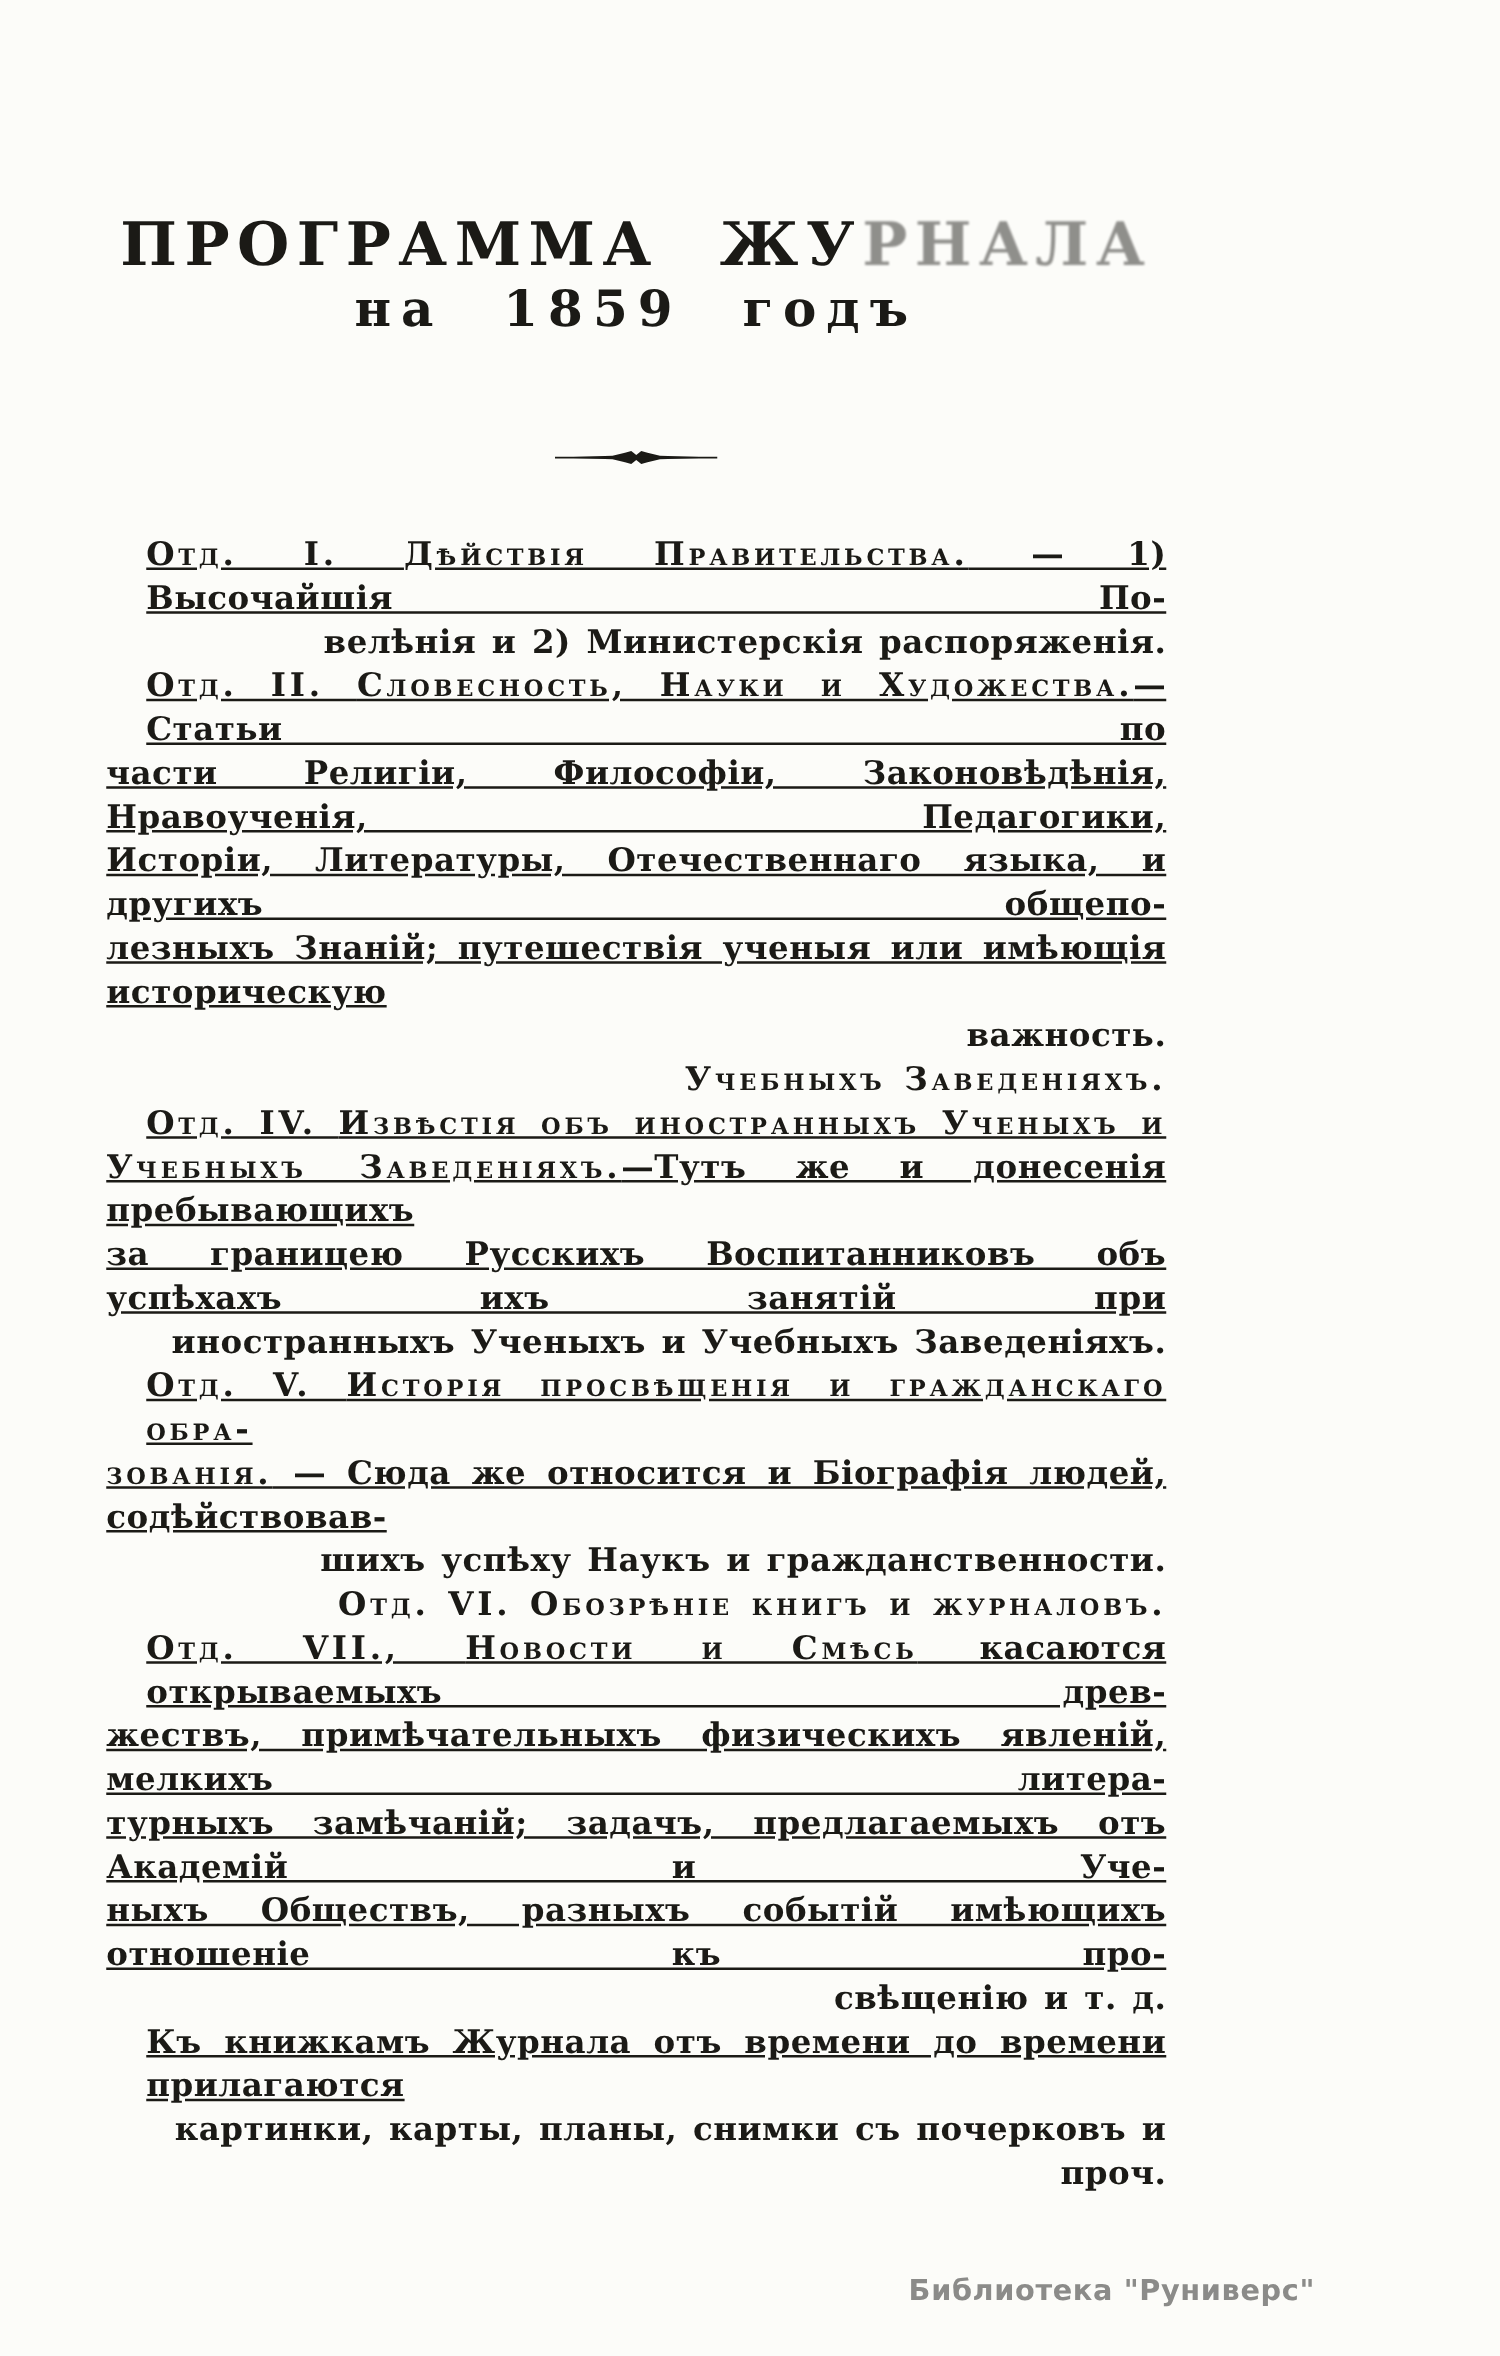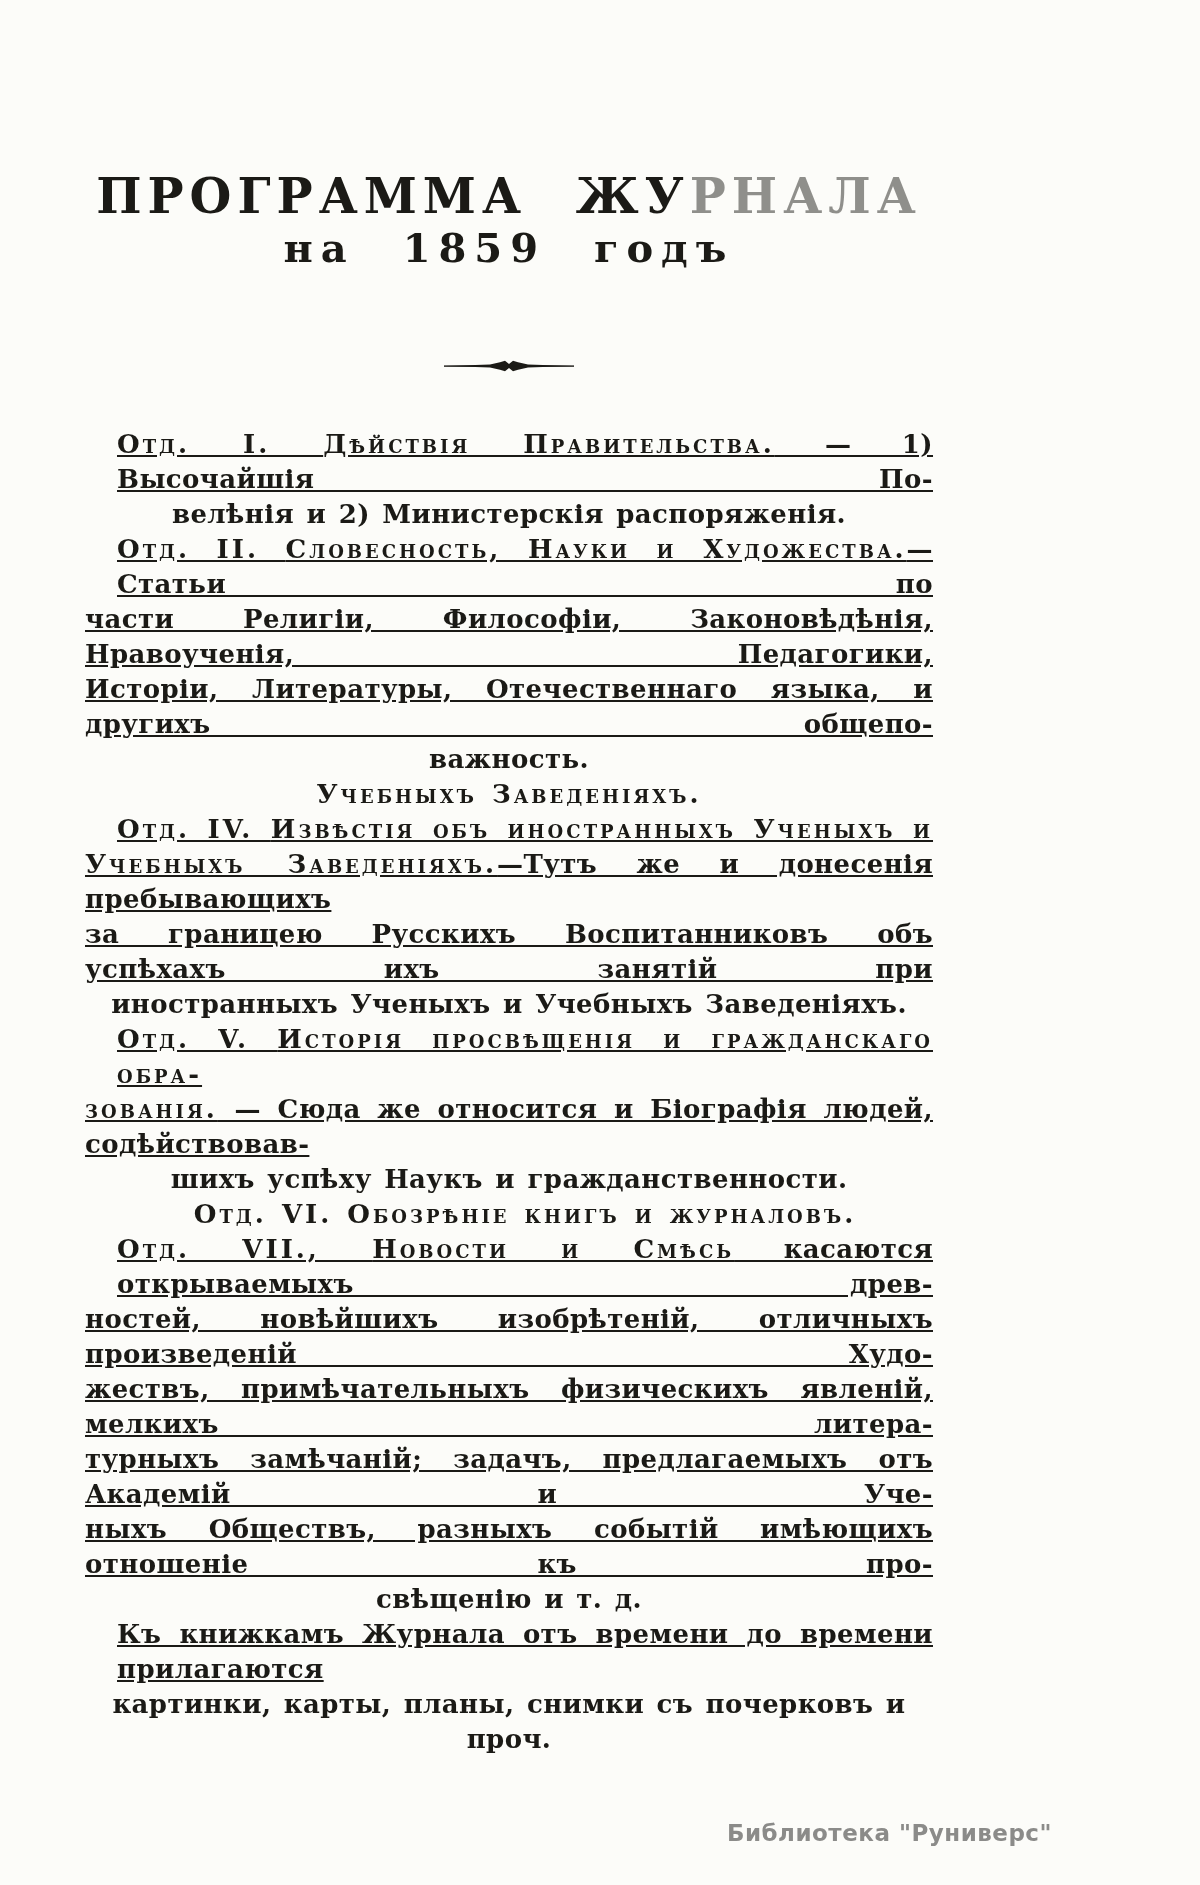--- a/index.html
+++ b/index.html
@@ -51,21 +51,21 @@
   }
   
   .doc-body {
     margin-top: 52px;
     font-size: 26px;
     font-weight: 700;
     line-height: 35px;
     letter-spacing: 0.4px;
     word-spacing: 3px;
   }
-  .line { text-align: center; }
+  .line { text-align: right; }
   .line.j { text-align: justify; text-align-last: justify; text-decoration: underline; }
   .line.ind { padding-left: 32px; }
   .sc {
     font-variant-caps: small-caps;
     letter-spacing: 3px;
   }
   
   .footer-mark {
     position: absolute;
     top: 1820px;
@@ -95,32 +95,32 @@
         <rect x="0" y="6.4" width="130" height="1.4" fill="#1b1a16"></rect>
       </svg>
     </div>
 
     <div class="doc-body">
         <div class="line j ind"><span class="sc">Отд. I. </span><span class="sc">Дѣйствія Правительства.</span><span> — 1) Высочайшія По-</span></div>
         <div class="line"><span>велѣнія и 2) Министерскія распоряженія.</span></div>
         <div class="line j ind"><span class="sc">Отд. II. </span><span class="sc">Словесность, Науки и Художества.</span><span>—Статьи по</span></div>
         <div class="line j"><span>части Религіи, Философіи, Законовѣдѣнія, Нравоученія, Педагогики,</span></div>
         <div class="line j"><span>Исторіи, Литературы, Отечественнаго языка, и другихъ общепо-</span></div>
+        <div class="line j"><span>лезныхъ Знаній; путешествія ученыя или имѣющія историческую</span></div>
         <div class="line"><span>важность.</span></div>
         <div class="line"><span class="sc">Учебныхъ Заведеніяхъ.</span></div>
         <div class="line j ind"><span class="sc">Отд. IV. </span><span class="sc">Извѣстія объ иностранныхъ Ученыхъ и</span></div>
         <div class="line j"><span class="sc">Учебныхъ Заведеніяхъ.</span><span>—Тутъ же и донесенія пребывающихъ</span></div>
         <div class="line j"><span>за границею Русскихъ Воспитанниковъ объ успѣхахъ ихъ занятій при</span></div>
         <div class="line"><span>иностранныхъ Ученыхъ и Учебныхъ Заведеніяхъ.</span></div>
         <div class="line j ind"><span class="sc">Отд. V. </span><span class="sc">Исторія просвѣщенія и гражданскаго обра-</span></div>
         <div class="line j"><span class="sc">зованія.</span><span> — Сюда же относится и Біографія людей, содѣйствовав-</span></div>
         <div class="line"><span>шихъ успѣху Наукъ и гражданственности.</span></div>
         <div class="line ind"><span class="sc">Отд. VI. </span><span class="sc">Обозрѣніе книгъ и журналовъ.</span></div>
         <div class="line j ind"><span class="sc">Отд. VII., </span><span class="sc">Новости и Смѣсь</span><span> касаются открываемыхъ древ-</span></div>
-        <div class="line j"><span>ностей, новѣйшихъ изобрѣтеній, отличныхъ произведеній Худо-</span></div>
         <div class="line j"><span>жествъ, примѣчательныхъ физическихъ явленій, мелкихъ литера-</span></div>
         <div class="line j"><span>турныхъ замѣчаній; задачъ, предлагаемыхъ отъ Академій и Уче-</span></div>
         <div class="line j"><span>ныхъ Обществъ, разныхъ событій имѣющихъ отношеніе къ про-</span></div>
         <div class="line"><span>свѣщенію и т. д.</span></div>
         <div class="line j ind"><span>Къ книжкамъ Журнала отъ времени до времени прилагаются</span></div>
         <div class="line"><span>картинки, карты, планы, снимки съ почерковъ и проч.</span></div>
       </div>
 
   </div>
 

